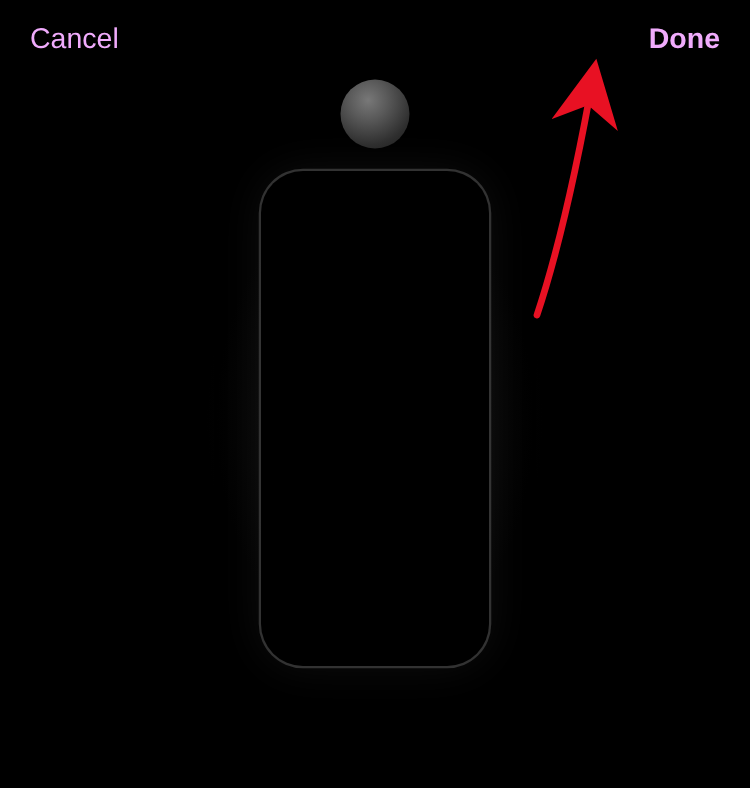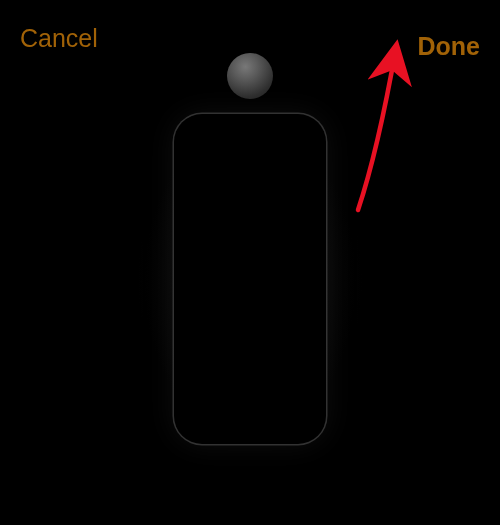--- a/index.html
+++ b/index.html
@@ -18,32 +18,31 @@
     }
     
     .nav-bar {
       display: flex;
       justify-content: space-between;
       align-items: center;
       padding: 16px 20px 12px 20px;
     }
     
     .nav-button {
-      color: #a16207;
-      font-size: 25px;
+      color: #f0abfc;
+      font-size: 19px;
       font-weight: 400;
       cursor: pointer;
       background: none;
       border: none;
       font-family: inherit;
     }
     
     .nav-button.done {
       font-weight: 600;
-      margin-top: 16px;
     }
     
     .drag-orb {
       position: absolute;
       top: 53px;
       left: 50%;
       transform: translateX(-50%);
       width: 46px;
       height: 46px;
       border-radius: 50%;

